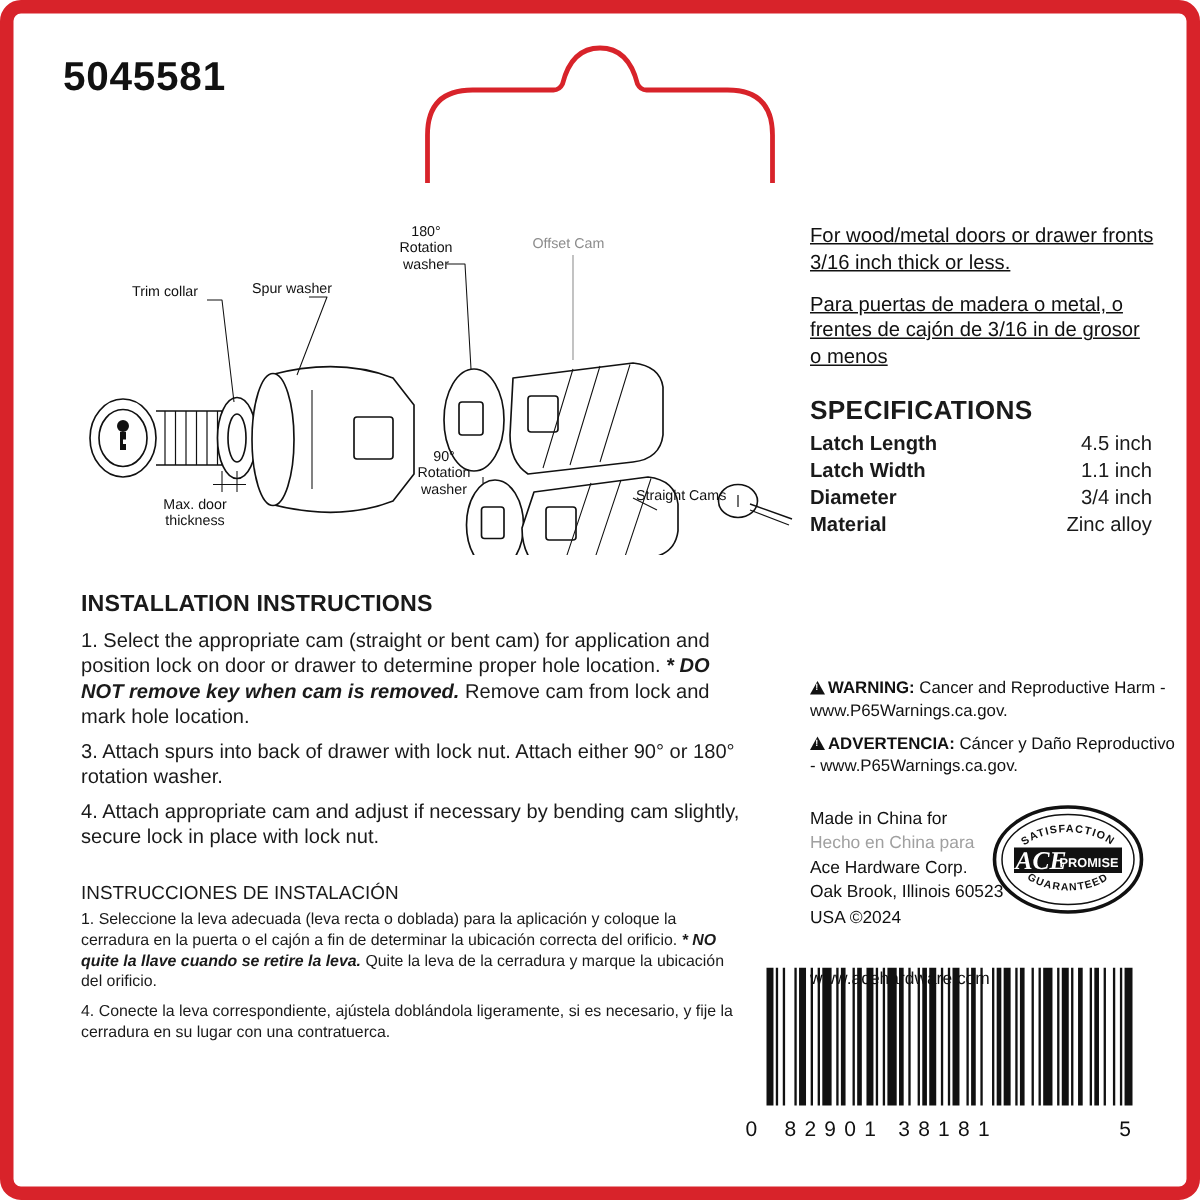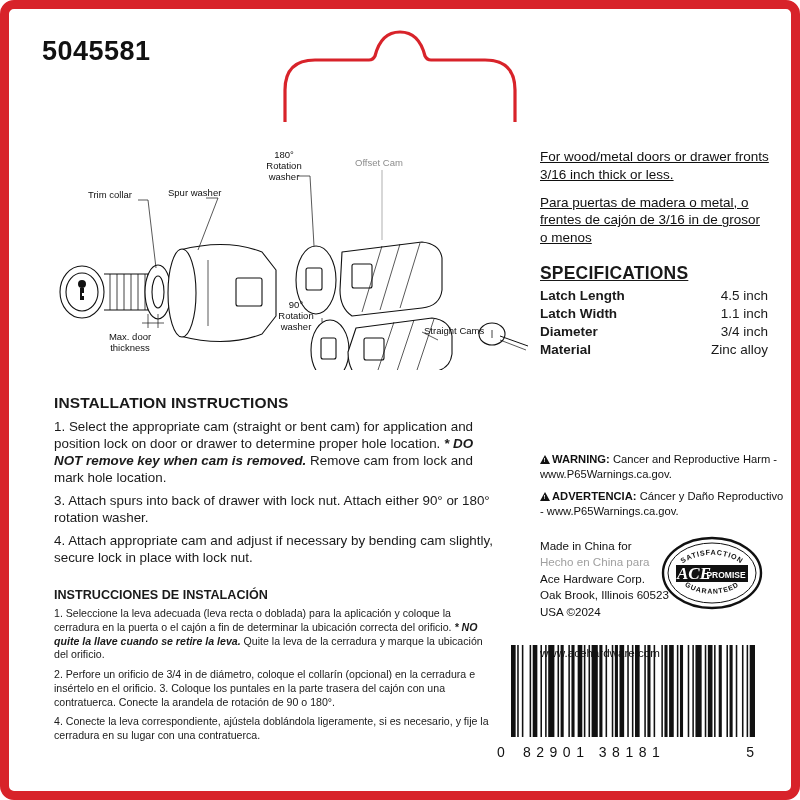--- a/index.html
+++ b/index.html
@@ -42,21 +42,21 @@
   .diag-label.gray{color:#8c8c8c;}
   .diag-label.center{text-align:center;white-space:normal;}
 
   
   .right-col{
     position:absolute;left:540px;top:148px;width:230px;
   }
   .rc-line{font-size:13.5px;line-height:1.32;color:#111;text-decoration:underline;}
   .rc-line.es{margin-top:10px;}
   .spec-title{
-    font-size:17.5px;font-weight:bold;margin-top:16px;letter-spacing:0.2px;text-decoration:underline;
+    font-size:17.5px;font-weight:bold;margin-top:16px;letter-spacing:0.2px;
   }
   .spec-table{width:228px;border-collapse:collapse;margin-top:3px;}
   .spec-table td{
     font-size:13.5px;padding:0;line-height:1.32;
   }
   .spec-table td.k{font-weight:bold;}
   .spec-table td.v{text-align:right;}
 
   
   .warn{
@@ -95,21 +95,21 @@
   }
   .instr p{
     margin:0 0 6px 0;font-size:13.4px;line-height:1.27;
   }
   .instr .em{font-weight:bold;font-style:italic;}
 
   .instr-es{
     position:absolute;left:54px;top:588px;width:440px;
   }
   .instr-es h2{
-    font-size:12.6px;font-weight:bold;margin:0 0 5px 0;
+    font-size:12.6px;font-weight:normal;margin:0 0 5px 0;
   }
   .instr-es p{
     margin:0 0 6px 0;font-size:10.6px;line-height:1.3;
   }
   .instr-es .em{font-weight:bold;font-style:italic;}
 
   
   .barcode-wrap{
     position:absolute;left:497px;top:645px;width:258px;height:118px;
   }
@@ -255,21 +255,20 @@
 <div class="instr">
   <h2>INSTALLATION INSTRUCTIONS</h2>
   <p><span>1. Select the appropriate cam (straight or bent cam) for application and position lock on door or drawer to determine proper hole location. </span><span class="em">* DO NOT remove key when cam is removed.</span><span> Remove cam from lock and mark hole location.</span></p>
   <p>3. Attach spurs into back of drawer with lock nut. Attach either 90° or 180° rotation washer.</p>
   <p>4. Attach appropriate cam and adjust if necessary by bending cam slightly, secure lock in place with lock nut.</p>
 </div>
 
 <div class="instr-es">
   <h2>INSTRUCCIONES DE INSTALACIÓN</h2>
   <p><span>1. Seleccione la leva adecuada (leva recta o doblada) para la aplicación y coloque la cerradura en la puerta o el cajón a fin de determinar la ubicación correcta del orificio. </span><span class="em">* NO quite la llave cuando se retire la leva.</span><span> Quite la leva de la cerradura y marque la ubicación del orificio.</span></p>
-  <p>2. Perfore un orificio de 3/4 in de diámetro, coloque el collarín (opcional) en la cerradura e insértelo en el orificio. 3. Coloque los puntales en la parte trasera del cajón con una contratuerca. Conecte la arandela de rotación de 90 o 180°.</p>
   <p>4. Conecte la leva correspondiente, ajústela doblándola ligeramente, si es necesario, y fije la cerradura en su lugar con una contratuerca.</p>
 </div>
 
 <div class="barcode-wrap">
   <svg id="barcode-svg" width="258" height="96">
       <rect x="14.00" y="0" width="4.65" height="92" fill="#111"></rect>
       <rect x="20.20" y="0" width="1.55" height="92" fill="#111"></rect>
       <rect x="24.85" y="0" width="1.55" height="92" fill="#111"></rect>
       <rect x="32.60" y="0" width="1.55" height="92" fill="#111"></rect>
       <rect x="35.70" y="0" width="4.65" height="92" fill="#111"></rect>

